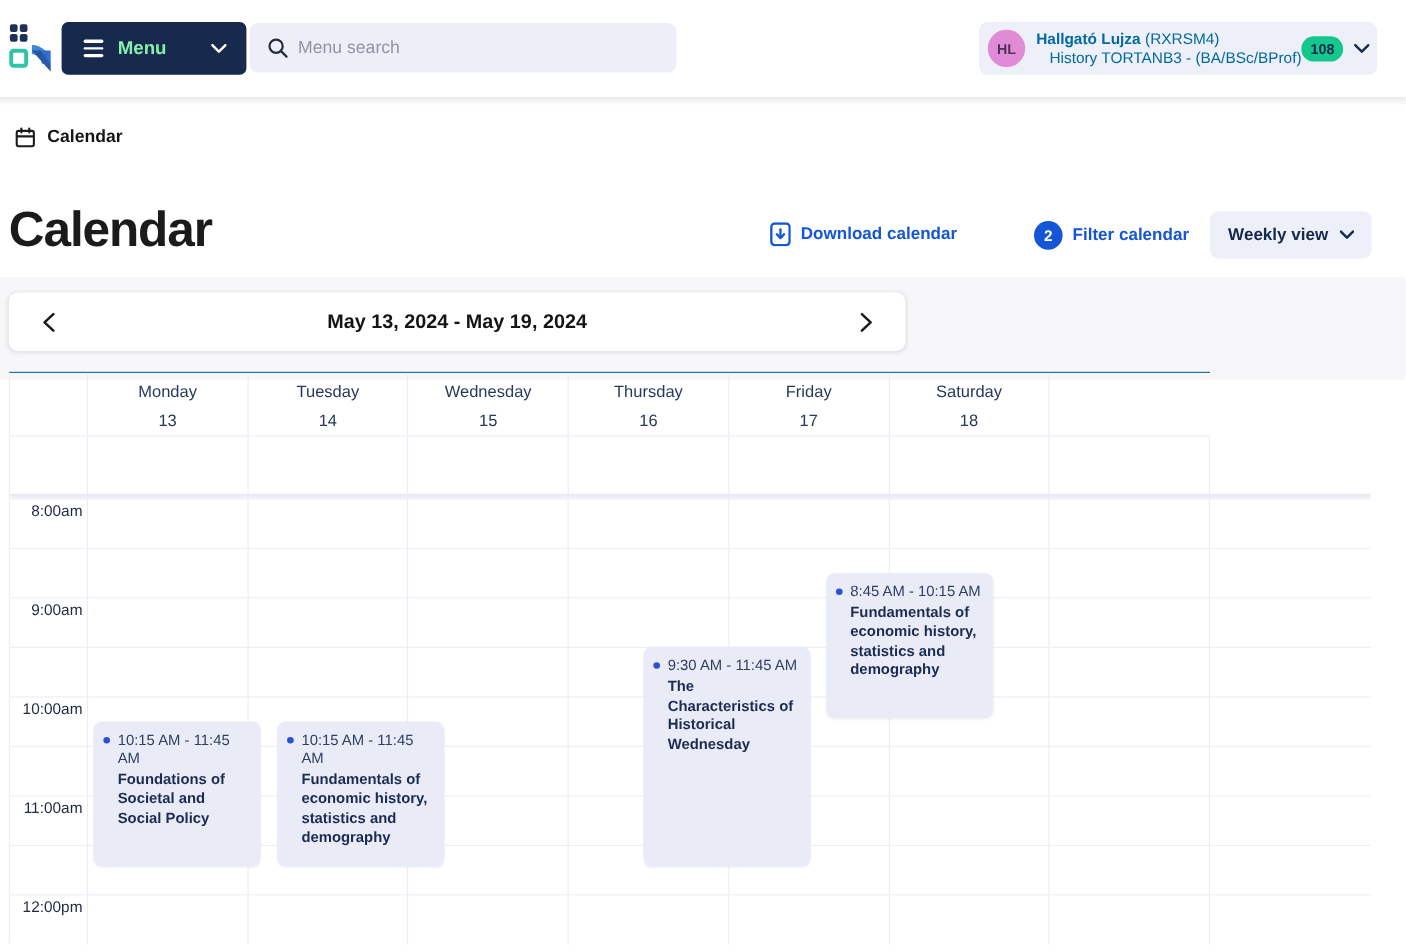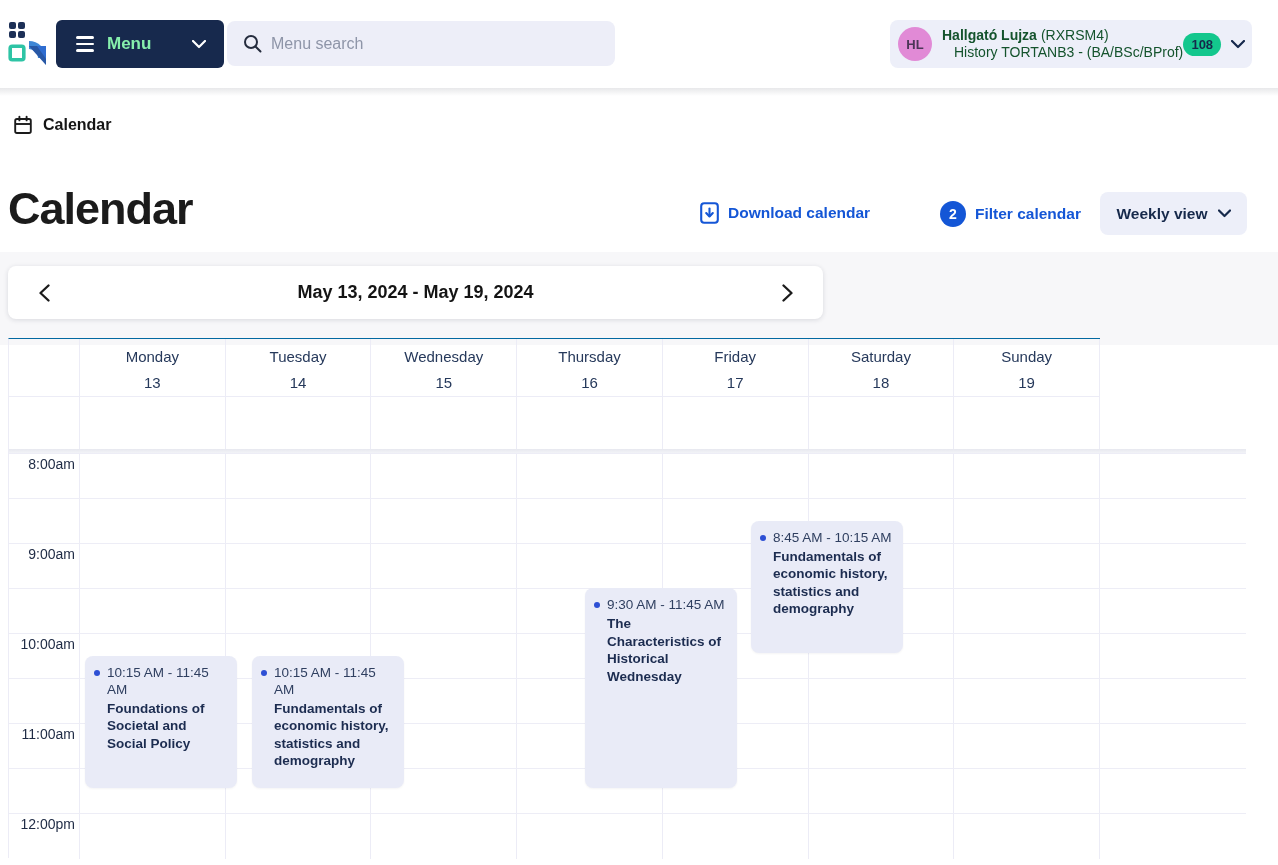--- a/index.html
+++ b/index.html
@@ -20,21 +20,21 @@
   .search-wrap{position:absolute;left:227px;top:21px;width:388px;height:45px;background:#edeef8;
     border-radius:8px;display:flex;align-items:center;}
   .search-wrap svg{position:absolute;left:16px;}
   .search-wrap input{border:none;outline:none;background:transparent;width:100%;height:100%;
     padding-left:44px;font-size:16px;color:#404040;font-family:"Liberation Sans",sans-serif;}
   .search-wrap input::placeholder{color:#8e95a8;opacity:1;}
   .user-chip{position:absolute;left:890px;top:20px;width:362px;height:48px;background:#edeff9;
     border-radius:8px;display:flex;align-items:center;cursor:pointer;}
   .avatar{width:34px;height:34px;border-radius:50%;background:#e18ad6;margin-left:8px;flex:0 0 auto;
     display:flex;align-items:center;justify-content:center;font-size:13px;font-weight:bold;color:#4c3657;}
-  .user-text{margin-left:10px;font-size:14px;color:#14532d;line-height:17px;white-space:nowrap;}
+  .user-text{margin-left:10px;font-size:14px;color:#0369a1;line-height:17px;white-space:nowrap;}
   .user-line1 b{font-weight:bold;}
   .user-line1 .code{margin-left:4px;font-weight:normal;}
   .user-line2{padding-left:12px;}
   .badge{margin-left:auto;min-width:38px;height:23px;border-radius:12px;background:#13c78d;
     display:flex;align-items:center;justify-content:center;font-size:13px;font-weight:bold;color:#15294b;padding:0 16px;box-sizing:border-box;}
   .user-chip .chev{margin:0 12px 0 10px;display:flex;}
 
   
   .breadcrumb{position:absolute;left:13px;top:115px;display:flex;align-items:center;gap:10px;}
   .breadcrumb .txt{font-size:16px;font-weight:bold;color:#161616;}
@@ -204,24 +204,20 @@
           <div>16</div>
         </div>
         <div class="cell">
           <div>Friday</div>
           <div>17</div>
         </div>
         <div class="cell">
           <div>Saturday</div>
           <div>18</div>
         </div>
-        <div class="cell">
-          <div>Sunday</div>
-          <div>19</div>
-        </div>
       </div>
     <div class="cal-row cal-body" id="cal-body">
         <div class="cell"></div>
         <div class="cell"></div>
         <div class="cell"></div>
         <div class="cell"></div>
         <div class="cell"></div>
         <div class="cell"></div>
         <div class="cell"></div>
         <div class="cell"></div>

